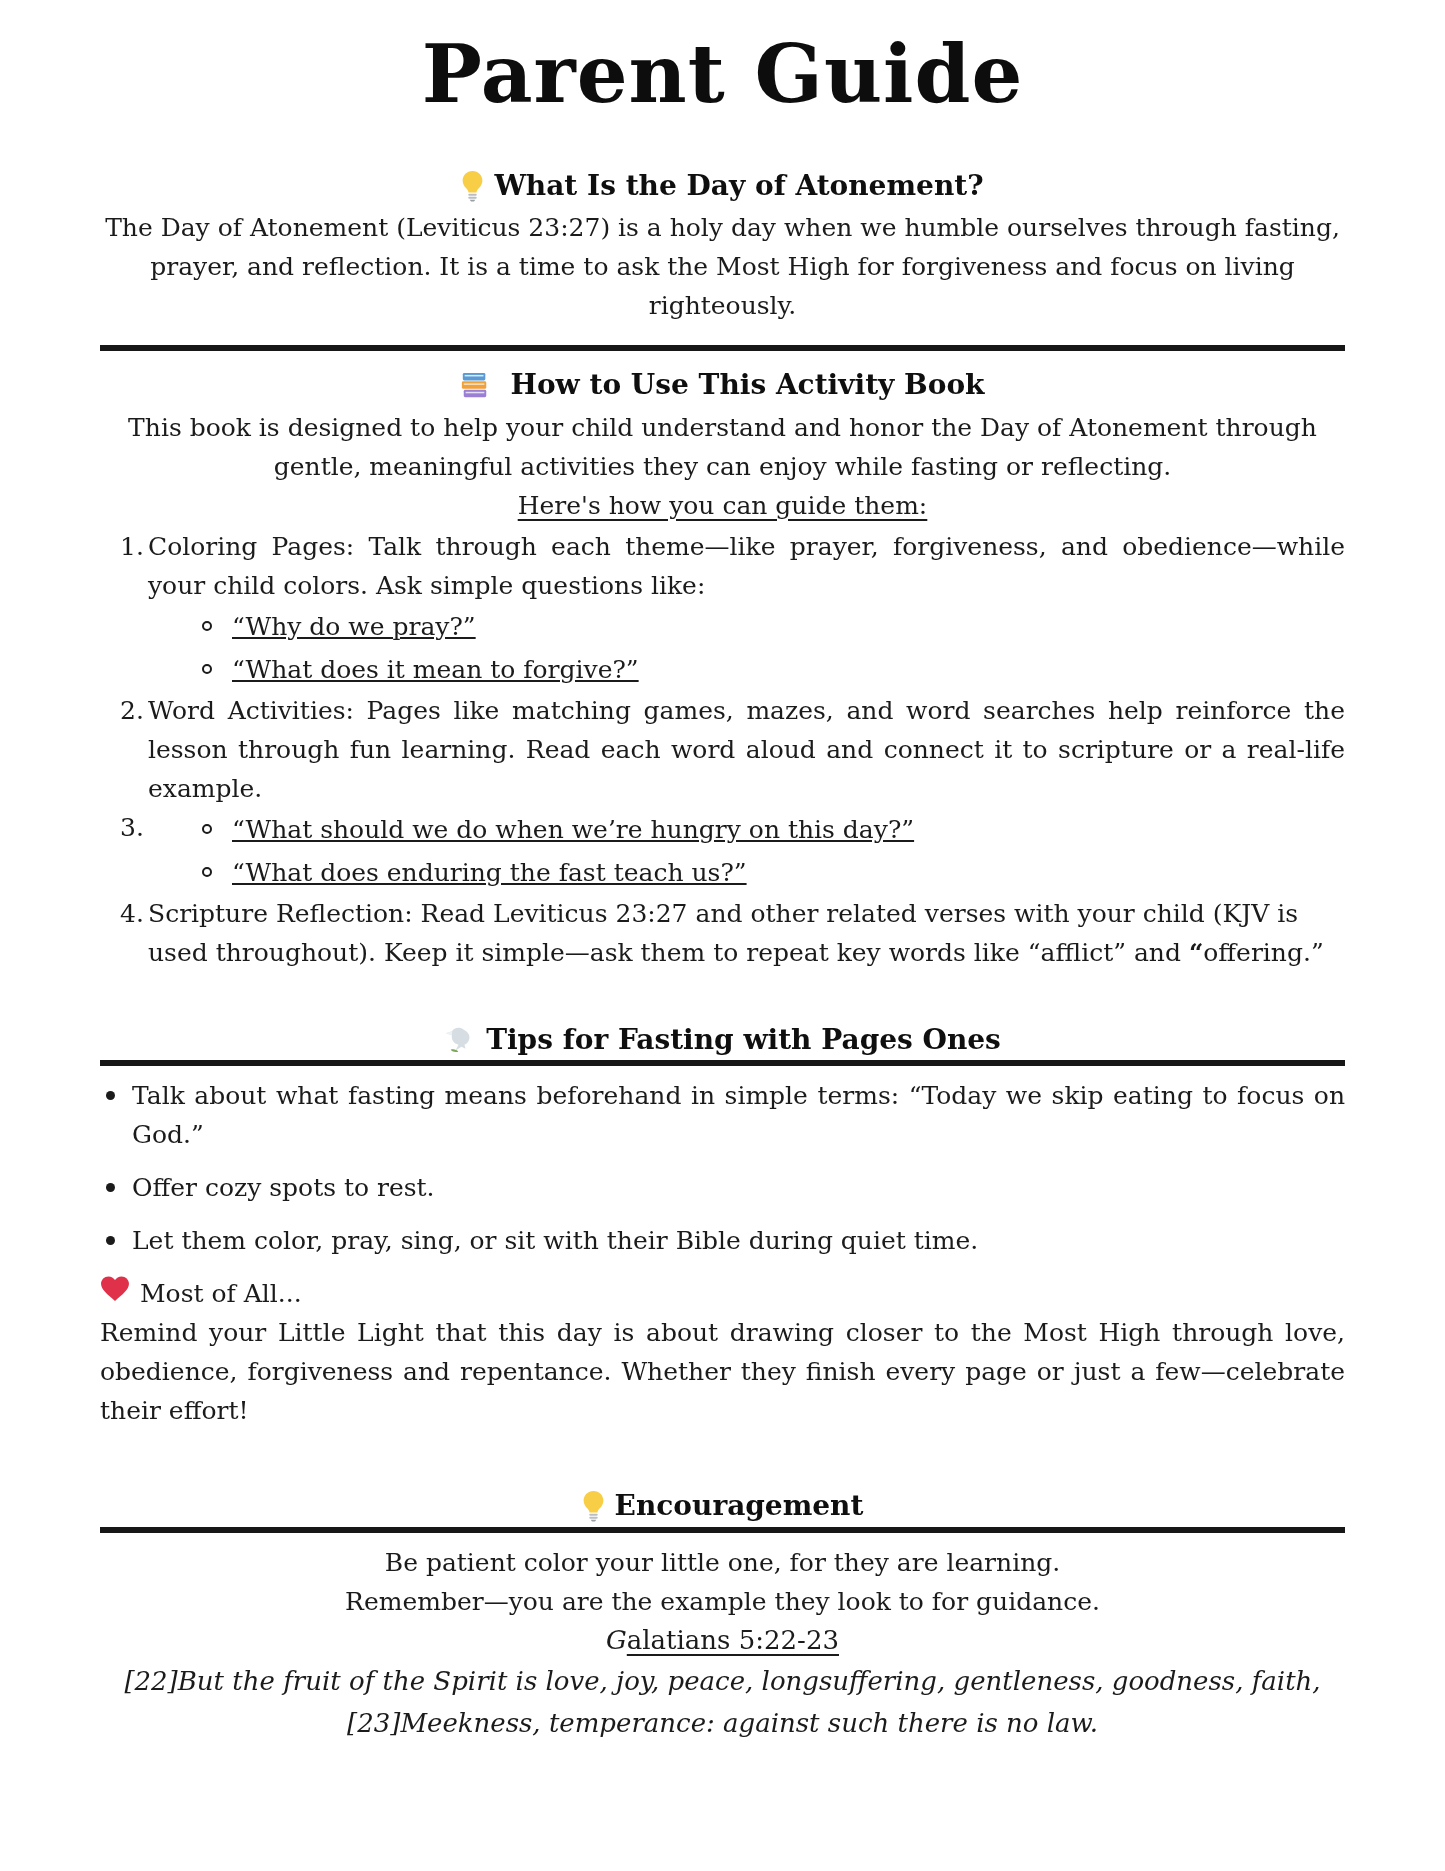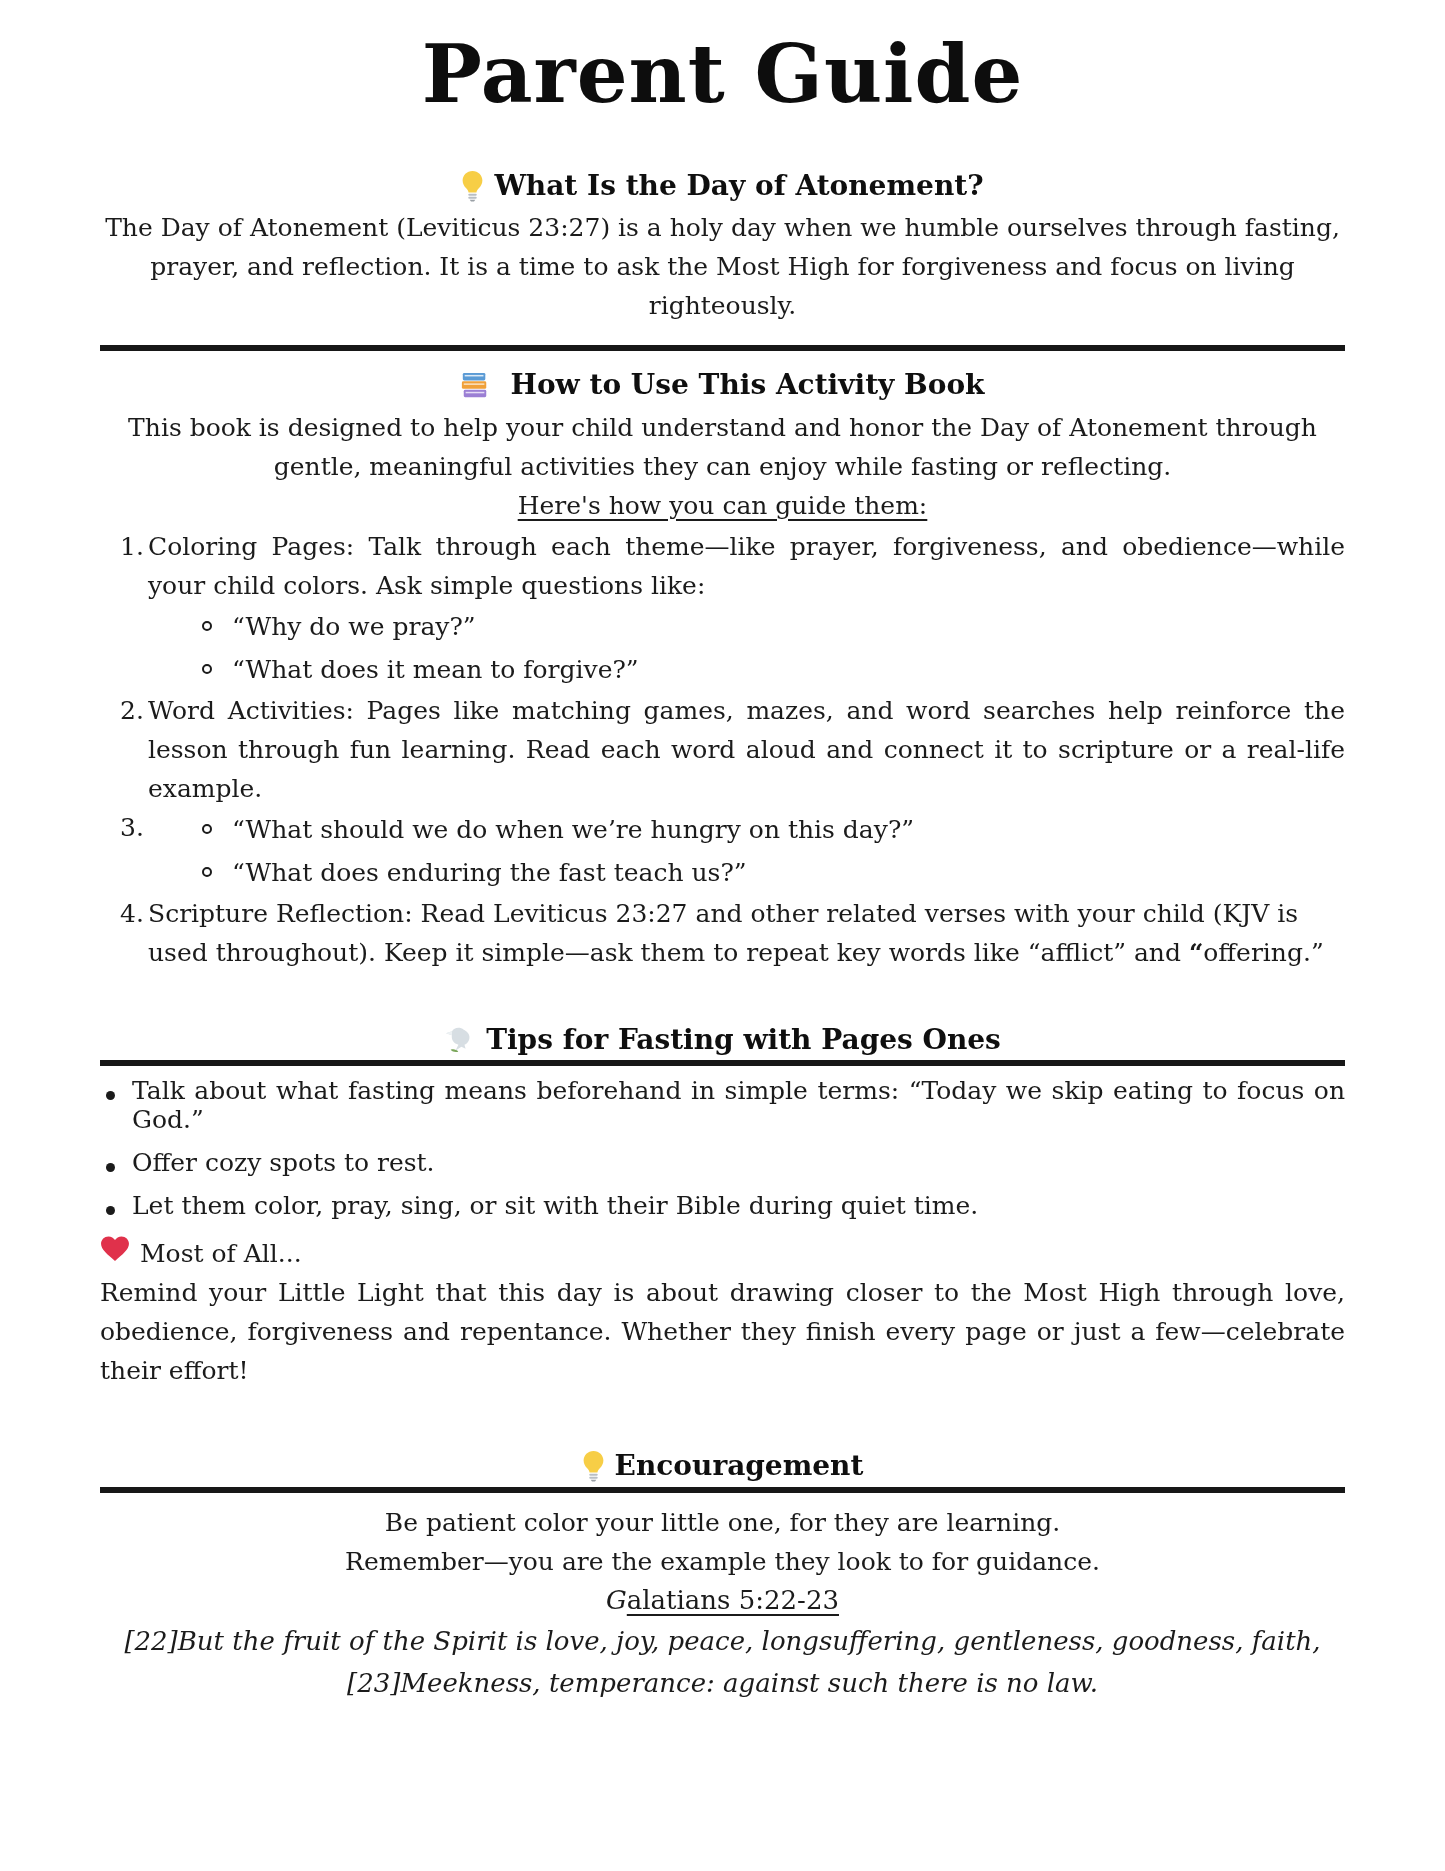--- a/index.html
+++ b/index.html
@@ -32,30 +32,30 @@
   .centered  { text-align:center; }
   .justified { text-align:justify; }
   .underlined { text-decoration:underline; text-underline-offset:5px; }
 
   .rule { height:6px; background:#171717; border:none; }
 
   
   .guide-list { list-style:none; margin-left:20px; margin-top:2px; }
   .guide-item { position:relative; padding-left:28px; font-size:25px; line-height:39px; }
   .guide-item .num { position:absolute; left:0; top:0; width:26px; }
-  .sub-list { list-style:none; margin-left:46px; }
+  .sub-list { list-style:none; margin-left:46px;text-decoration:underline; }
   .sub-item { position:relative; padding-left:38px; font-size:25px; line-height:43px; }
   .sub-item .ring {
     position:absolute; left:8px; top:16px;
     width:10px; height:10px; border:2.5px solid #1b1b1b; border-radius:50%;
   }
 
   
   .tips-list { list-style:none; margin-top:10px; }
-  .tips-item { position:relative; padding-left:32px; font-size:25px; line-height:29px; margin-bottom:14px; }
+  .tips-item { position:relative; padding-left:32px; font-size:25px; line-height:39px; margin-bottom:14px; }
   .tips-item .disc {
     position:absolute; left:6px; top:15px;
     width:9px; height:9px; background:#1b1b1b; border-radius:50%;
   }
 
   .most-line { display:flex; align-items:center; gap:10px; font-size:25px; line-height:39px; margin-top:2px; }
 
   .verse-italic { font-style:italic; font-size:26px; line-height:42px; }
 
   .bold { font-weight:700; }

